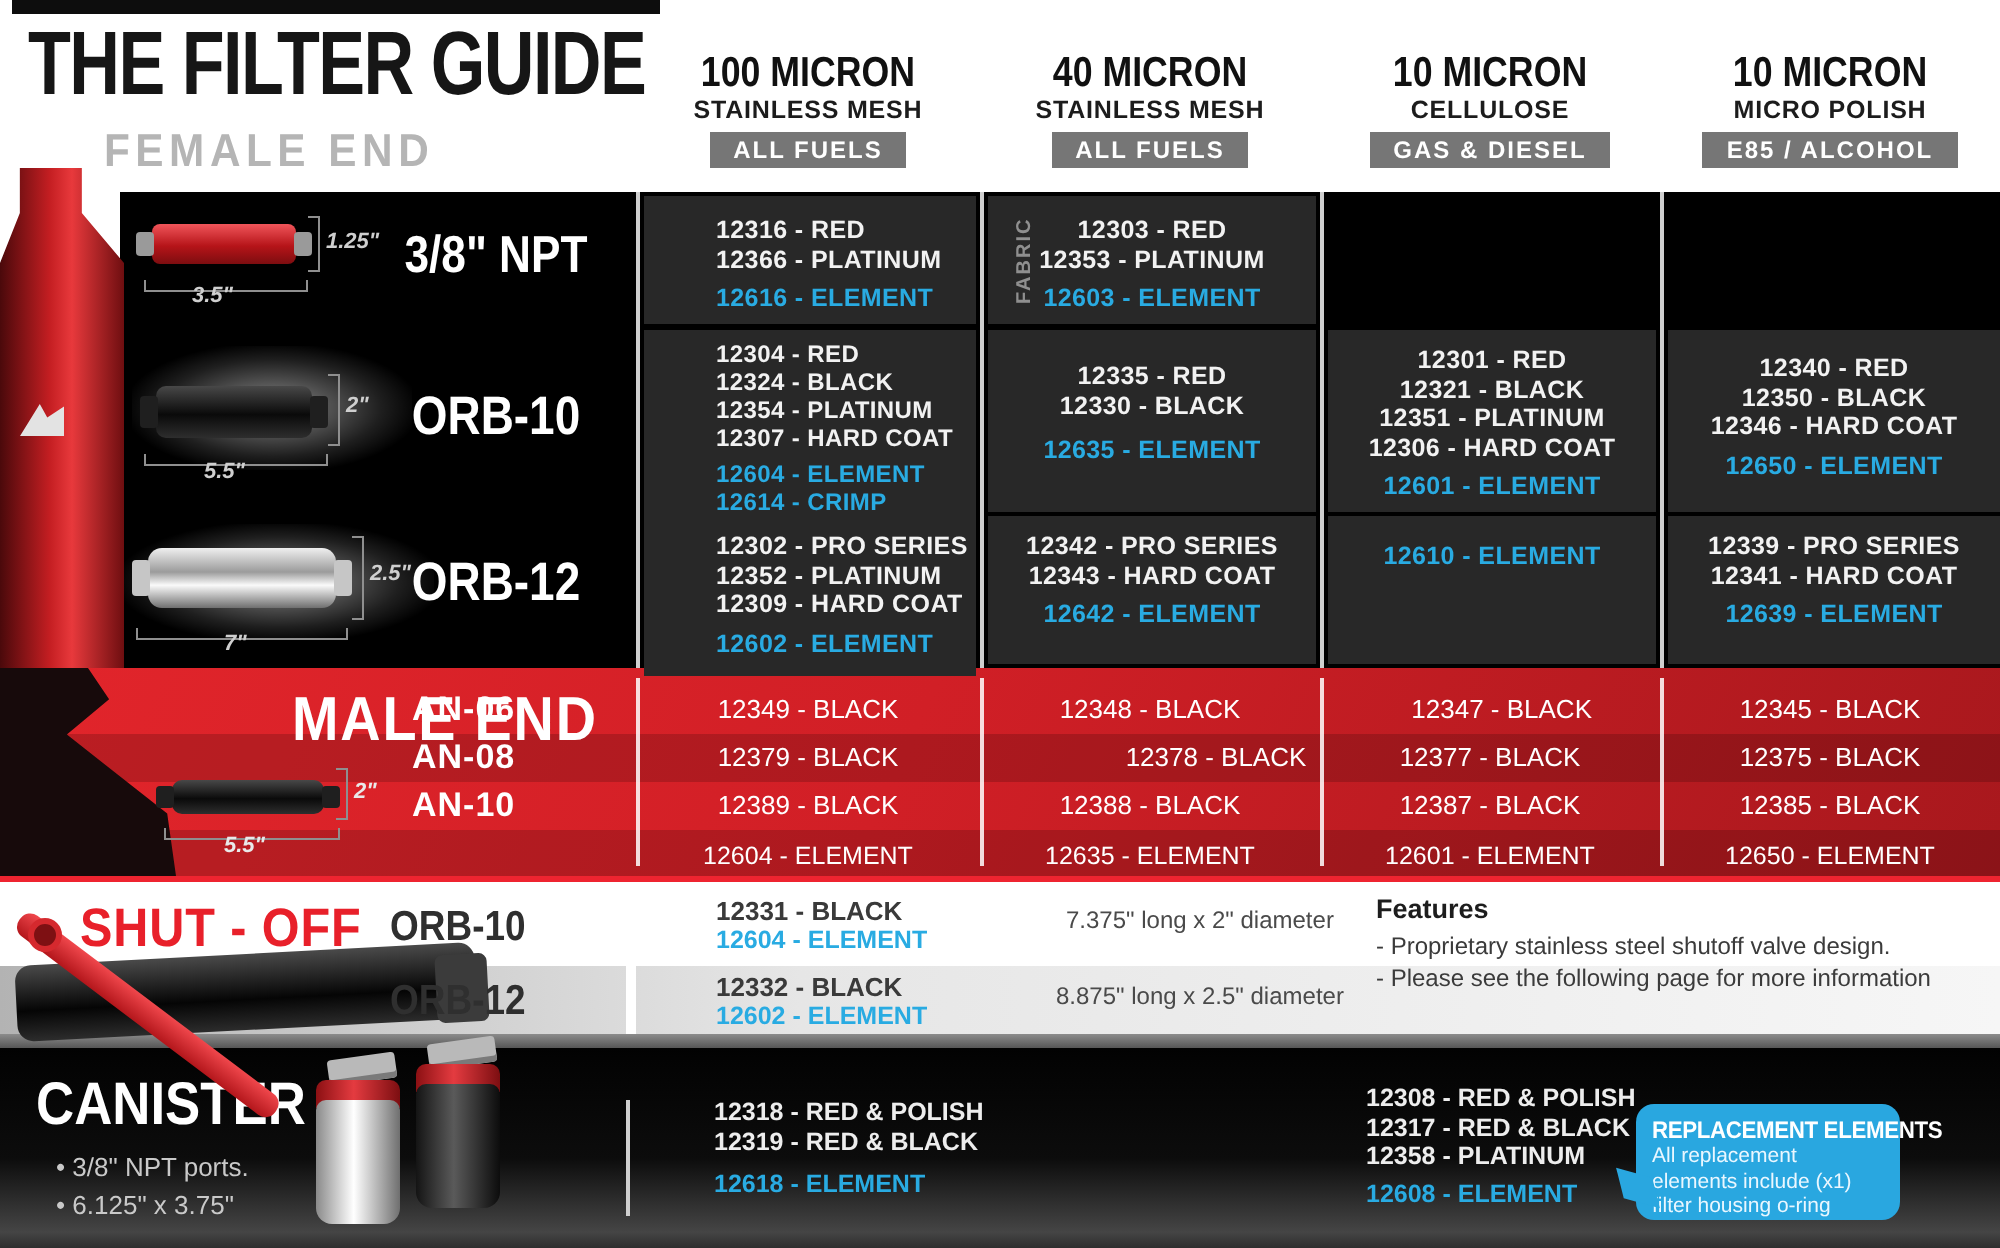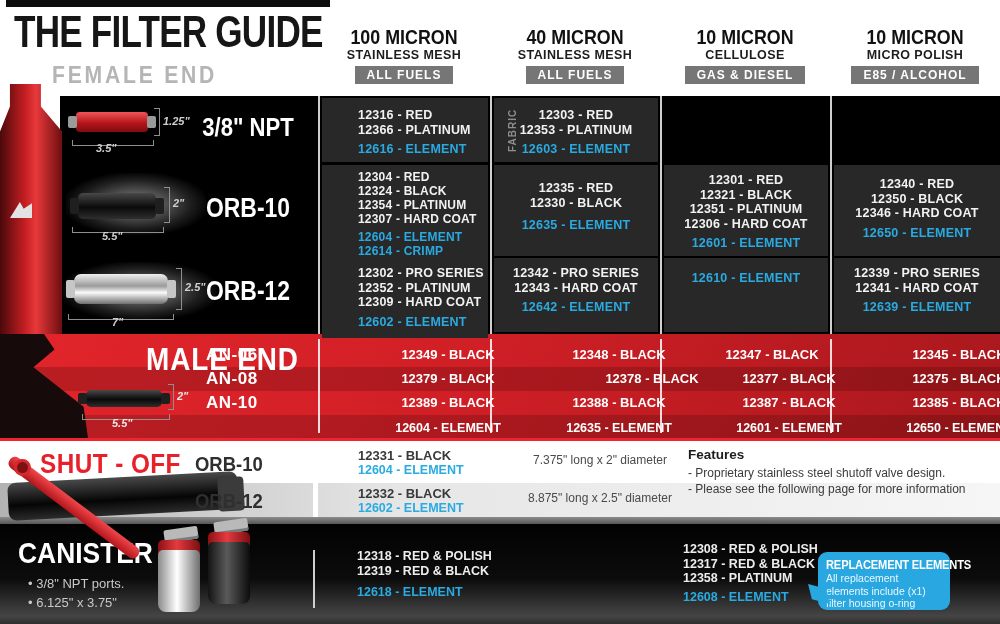--- a/index.html
+++ b/index.html
@@ -51,21 +51,21 @@
         clip-path:polygon(0 100%,45% 0,62% 42%,100% 8%,100% 100%);}
   
   .male{position:absolute;left:0;top:334px;width:1000px;height:104px;
         background:linear-gradient(115deg,#e2252b 0%,#d11f26 45%,#a8181d 100%);border-bottom:3px solid #ee2430;}
   .male-stripe{position:absolute;left:0;right:0;background:rgba(0,0,0,.17);}
   .male .vline{background:rgba(255,255,255,.85);top:5px;bottom:5px;}
   .male-title{position:absolute;left:146px;top:8px;font-size:31px;font-weight:800;color:#fff;
         letter-spacing:1px;transform:scaleX(.9);transform-origin:left top;white-space:nowrap;}
   .an-label{position:absolute;left:206px;color:#fff;font-weight:800;font-size:17px;letter-spacing:.5px;}
   .mcell{position:absolute;height:24px;line-height:24px;text-align:center;color:#fff;
-        font-weight:700;font-size:13px;z-index:2;padding-left:44px;}
+        font-weight:400;font-size:13px;z-index:2;}
   .mcell.el{font-size:12.5px;}
   .fitting{position:absolute;left:0;top:0;width:88px;height:104px;background:#170a0b;z-index:1;
         clip-path:polygon(0 0,50% 0,62% 15%,38% 32%,95% 70%,100% 100%,0 100%);}
   .male .dim{color:#e9e9e9;}
   
   .shutoff{position:absolute;left:0;top:441px;width:1000px;height:83px;background:#fff;}
   .so-stripe{position:absolute;left:0;top:42px;width:1000px;height:34px;
         background:linear-gradient(to right,#b3b3b3,#e6e6e6 40%,#f6f6f6);}
   .so-stripe-gap{position:absolute;left:313px;top:42px;width:5px;height:34px;background:#fff;}
   .so-bottom{position:absolute;left:0;top:76px;width:1000px;height:7px;
@@ -288,21 +288,21 @@
     <div class="dim" style="left:177px;top:56px;">2"</div>
     <div class="dimline" style="left:82px;top:80px;width:86px;height:5px;border-top:none;"></div>
     <div class="dim" style="left:112px;top:83px;">5.5"</div>
 
     <div class="an-label" style="top:11px;">AN-06</div>
     <div class="an-label" style="top:35px;">AN-08</div>
     <div class="an-label" style="top:59px;">AN-10</div>
 
     <div class="mcell" style="left:318px;top:9px;width:172px;">12349 - BLACK</div>
     <div class="mcell" style="left:490px;top:9px;width:170px;">12348 - BLACK</div>
-    <div class="mcell" style="left:660px;top:9px;width:136px;">12347 - BLACK</div>
+    <div class="mcell" style="left:660px;top:9px;width:136px;text-align:right;">12347 - BLACK</div>
     <div class="mcell" style="left:830px;top:9px;width:170px;">12345 - BLACK</div>
     <div class="mcell" style="left:318px;top:33px;width:172px;">12379 - BLACK</div>
     <div class="mcell" style="left:510px;top:33px;width:196px;text-align:center;">12378 - BLACK</div>
     <div class="mcell" style="left:660px;top:33px;width:170px;">12377 - BLACK</div>
     <div class="mcell" style="left:830px;top:33px;width:170px;">12375 - BLACK</div>
     <div class="mcell" style="left:318px;top:57px;width:172px;">12389 - BLACK</div>
     <div class="mcell" style="left:490px;top:57px;width:170px;">12388 - BLACK</div>
     <div class="mcell" style="left:660px;top:57px;width:170px;">12387 - BLACK</div>
     <div class="mcell" style="left:830px;top:57px;width:170px;">12385 - BLACK</div>
     <div class="mcell el" style="left:318px;top:82px;width:172px;">12604 - ELEMENT</div>

